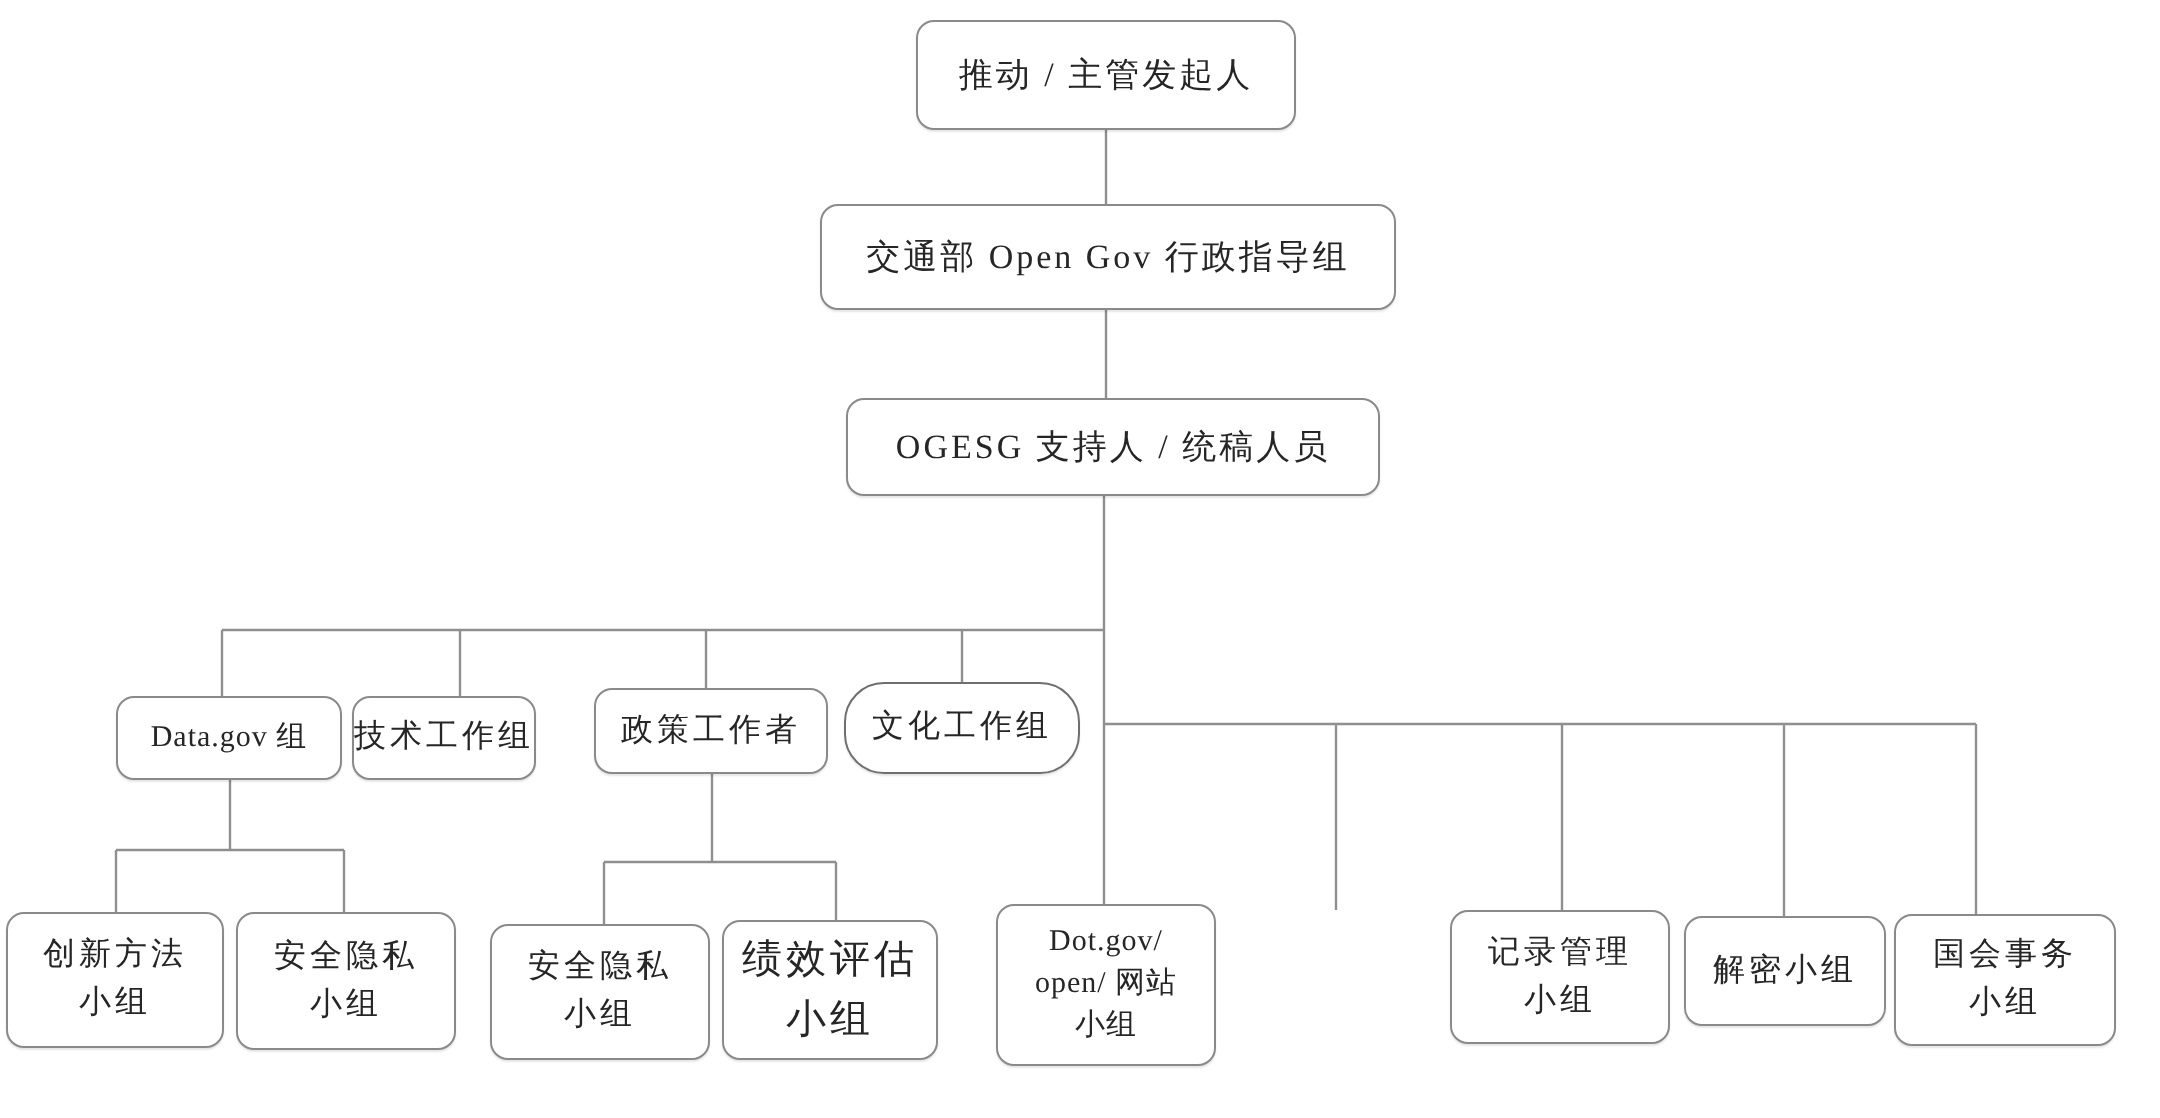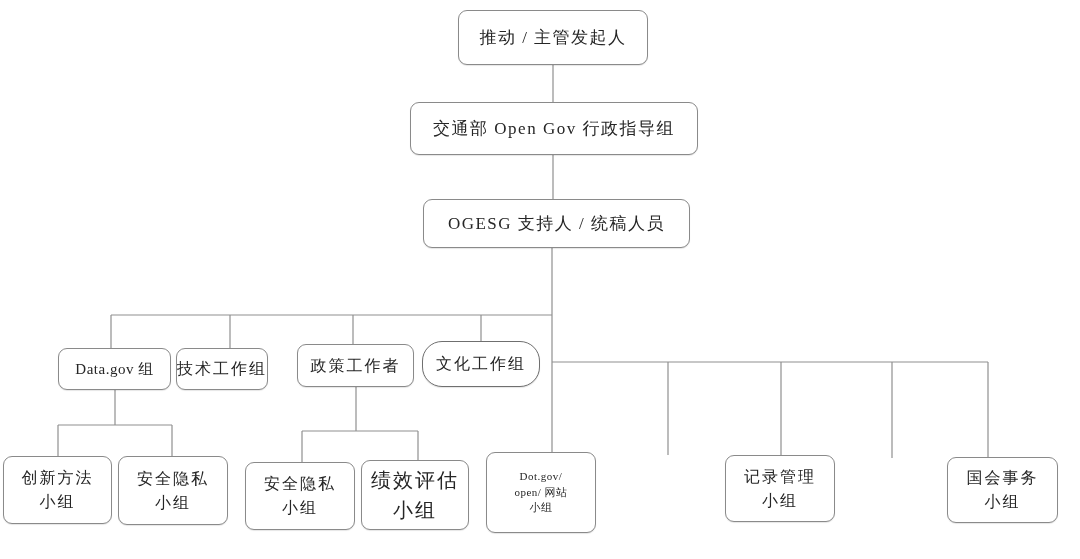--- a/index.html
+++ b/index.html
@@ -78,25 +78,26 @@
 
   <div class="node" style="left:118px;top:456px;width:110px;height:69px;font-size:16px;">安全隐私
 小组</div>
 
   <div class="node" style="left:245px;top:462px;width:110px;height:68px;font-size:16px;">安全隐私
 小组</div>
 
   <div class="node" style="left:361px;top:460px;width:108px;height:70px;font-size:20px;">绩效评估
 小组</div>
 
-  <div class="node latin tight" style="left:486px;top:452px;width:110px;height:81px;font-size:11px;">Dot.gov/
+  <div class="node latin tight" style="left:498px;top:452px;width:110px;height:81px;font-size:15px;">Dot.gov/
 open/ 网站
 小组</div>
 
 
   <div class="node" style="left:725px;top:455px;width:110px;height:67px;font-size:16px;">记录管理
 小组</div>
 
+  <div class="node" style="left:842px;top:458px;width:101px;height:55px;font-size:16px;">解密小组</div>
 
   <div class="node" style="left:947px;top:457px;width:111px;height:66px;font-size:16px;">国会事务
 小组</div>
 
 </div>
 
 </body></html>

